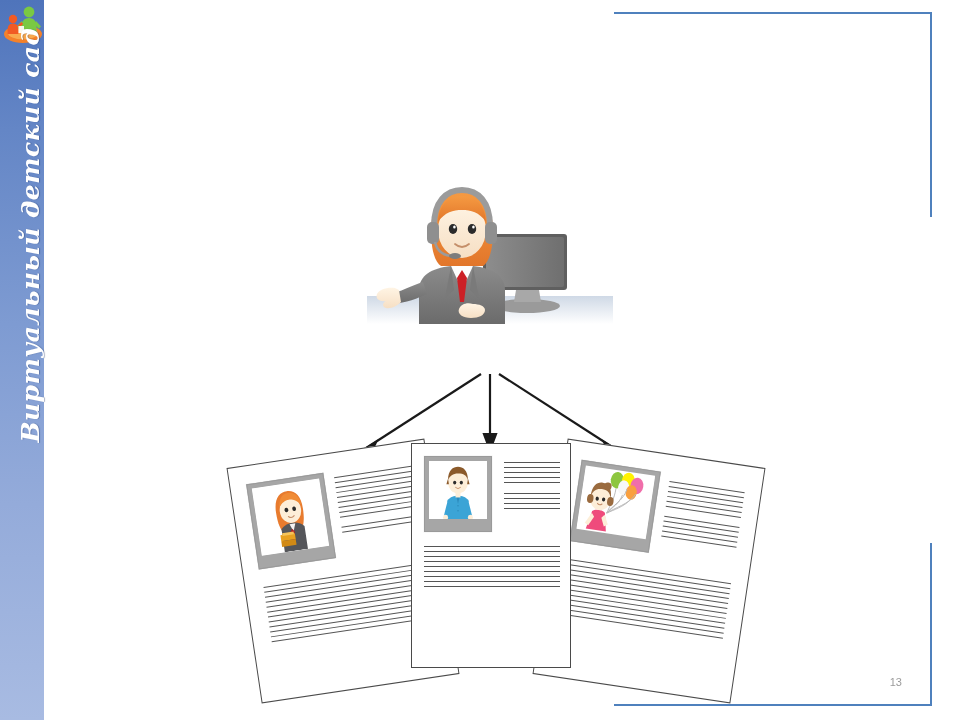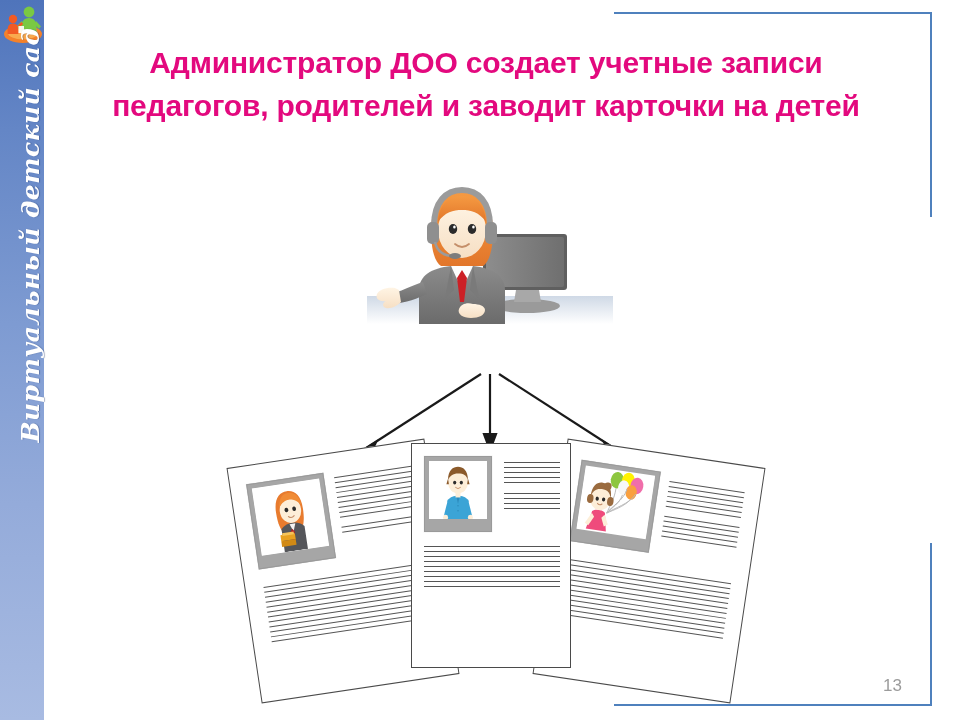--- a/index.html
+++ b/index.html
@@ -143,21 +143,21 @@
     height: 1px;
     background: #555555;
     margin-bottom: 4px;
   }
 
   
   #page-number {
     position: absolute;
     right: 58px; top: 676px;
     color: #9b9b9b;
-    font-size: 17px;
+    font-size: 11px;
     font-family: "Liberation Sans", sans-serif;
   }
 </style>
 </head>
 <body>
 
 <div id="slide">
 
   <div id="sidebar">
 
@@ -178,24 +178,20 @@
     </svg>
 
     <div id="sidebar-text">Виртуальный детский сад</div>
   </div>
 
   <div class="frame-line" id="frame-top-h"></div>
   <div class="frame-line" id="frame-top-v"></div>
   <div class="frame-line" id="frame-bot-v"></div>
   <div class="frame-line" id="frame-bot-h"></div>
 
-  <div id="title">
-    <span class="tline">Администратор ДОО создает учетные записи</span>
-    <span class="tline">педагогов, родителей и заводит карточки на детей</span>
-  </div>
 
   <svg id="admin-figure" viewBox="0 0 270 160">
     <defs>
       <linearGradient id="deskG" x1="0" y1="0" x2="0" y2="1">
         <stop offset="0%" stop-color="#cfd9e6"></stop>
         <stop offset="100%" stop-color="#ffffff"></stop>
       </linearGradient>
       <linearGradient id="monG" x1="0" y1="0" x2="1" y2="0">
         <stop offset="0%" stop-color="#8d8d8d"></stop>
         <stop offset="100%" stop-color="#6f6f6f"></stop>

